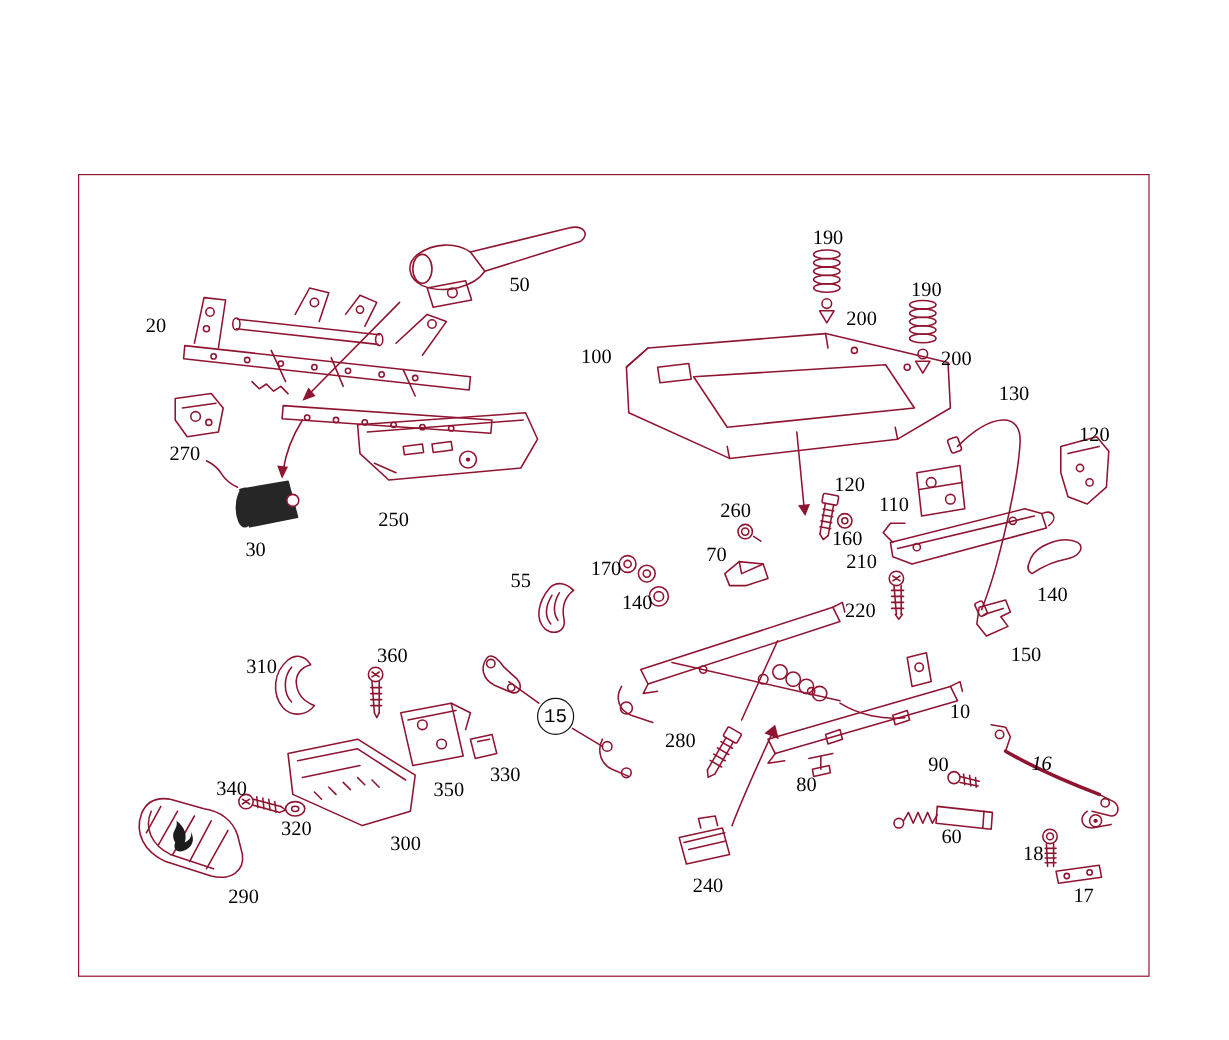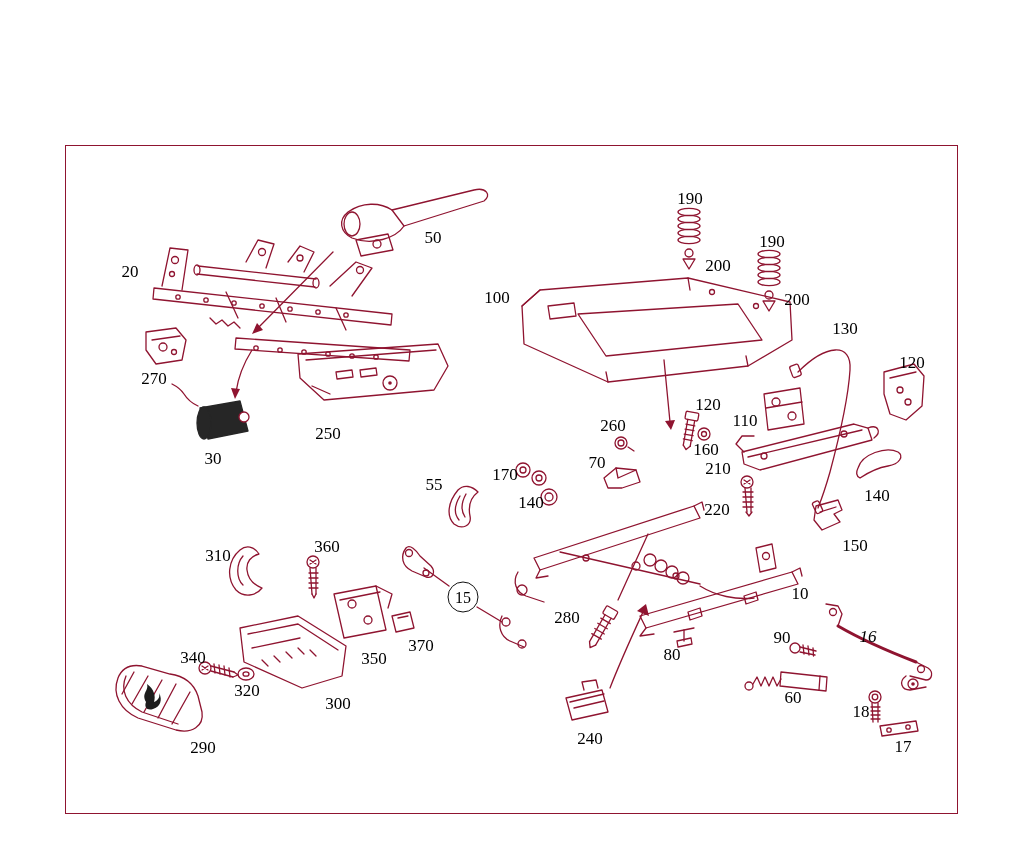--- a/index.html
+++ b/index.html
@@ -15,21 +15,21 @@
   svg.drawing{position:absolute;left:0;top:0;}
   svg .root{stroke:var(--line);fill:none;stroke-width:1.3;stroke-linecap:round;stroke-linejoin:round;}
   svg .f{fill:var(--line);stroke:none;}
   svg .dk{fill:#262626;stroke:#262626;}
   svg .dkf{fill:#1c1c1c;stroke:none;}
   svg .thick{stroke-width:3;}
   #labels{position:absolute;left:0;top:0;width:1024px;height:867px;pointer-events:none;}
   .part-label{position:absolute;transform:translate(-50%,-50%);font-size:17px;
               color:var(--label);white-space:nowrap;line-height:1;}
   .part-label.circled{border:1.5px solid #111;border-radius:50%;width:29px;height:29px;
-              display:flex;align-items:center;justify-content:center;font-size:16px;}
+              display:flex;align-items:center;justify-content:center;font-size:16px;font-family:Liberation Mono, monospace;}
 </style>
 </head>
 <body>
 
 <div class="page">
   <div class="frame"></div>
 
   <svg class="drawing" width="1024" height="867" viewBox="0 0 1024 867">
     <g class="root">
 
@@ -411,21 +411,21 @@
       <div class="part-label" style="left: 718px; top: 468px;">210</div>
       <div class="part-label" style="left: 434px; top: 484px;">55</div>
       <div class="part-label" style="left: 505px; top: 474px; font-family: Liberation Serif, serif;">170</div>
       <div class="part-label" style="left: 531px; top: 502px;">140</div>
       <div class="part-label" style="left: 717px; top: 509px;">220</div>
       <div class="part-label" style="left: 877px; top: 495px;">140</div>
       <div class="part-label" style="left: 855px; top: 545px;">150</div>
       <div class="part-label" style="left: 218px; top: 555px;">310</div>
       <div class="part-label" style="left: 327px; top: 546px;">360</div>
       <div class="part-label circled" style="left: 463px; top: 597px;">15</div>
-      <div class="part-label" style="left: 421px; top: 645px;">370</div>
+      <div class="part-label" style="left: 421px; top: 645px;">330</div>
       <div class="part-label" style="left: 567px; top: 617px;">280</div>
       <div class="part-label" style="left: 800px; top: 593px;">10</div>
       <div class="part-label" style="left: 782px; top: 637px;">90</div>
       <div class="part-label" style="left: 868px; top: 636px; font-style: italic;">16</div>
       <div class="part-label" style="left: 193px; top: 657px;">340</div>
       <div class="part-label" style="left: 247px; top: 690px;">320</div>
       <div class="part-label" style="left: 374px; top: 658px;">350</div>
       <div class="part-label" style="left: 793px; top: 697px;">60</div>
       <div class="part-label" style="left: 861px; top: 711px;">18</div>
       <div class="part-label" style="left: 338px; top: 703px;">300</div>

